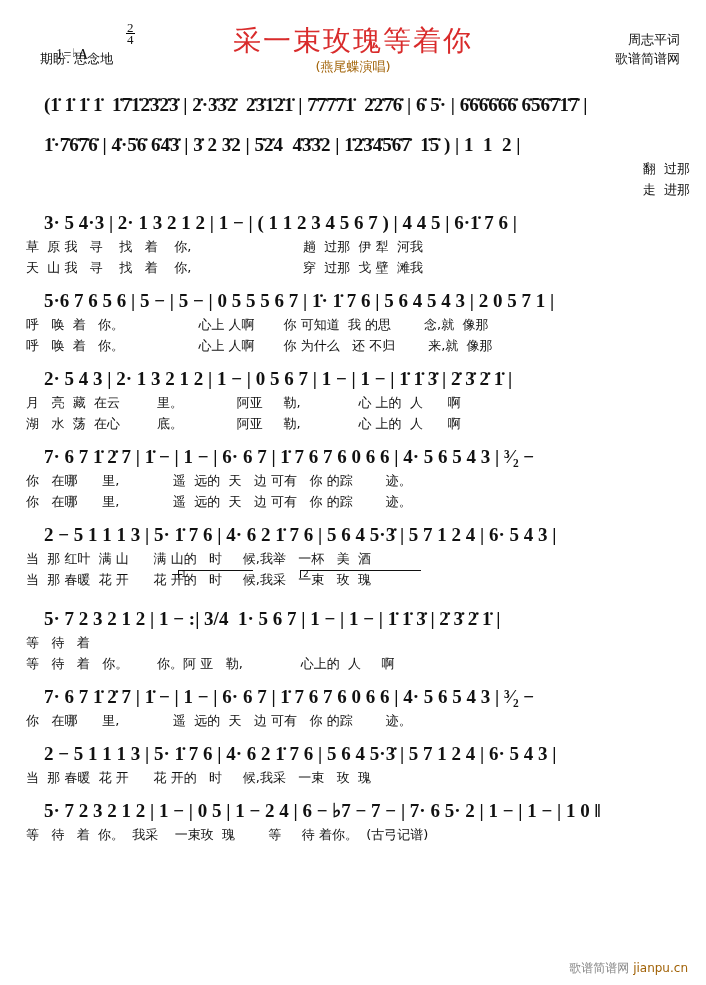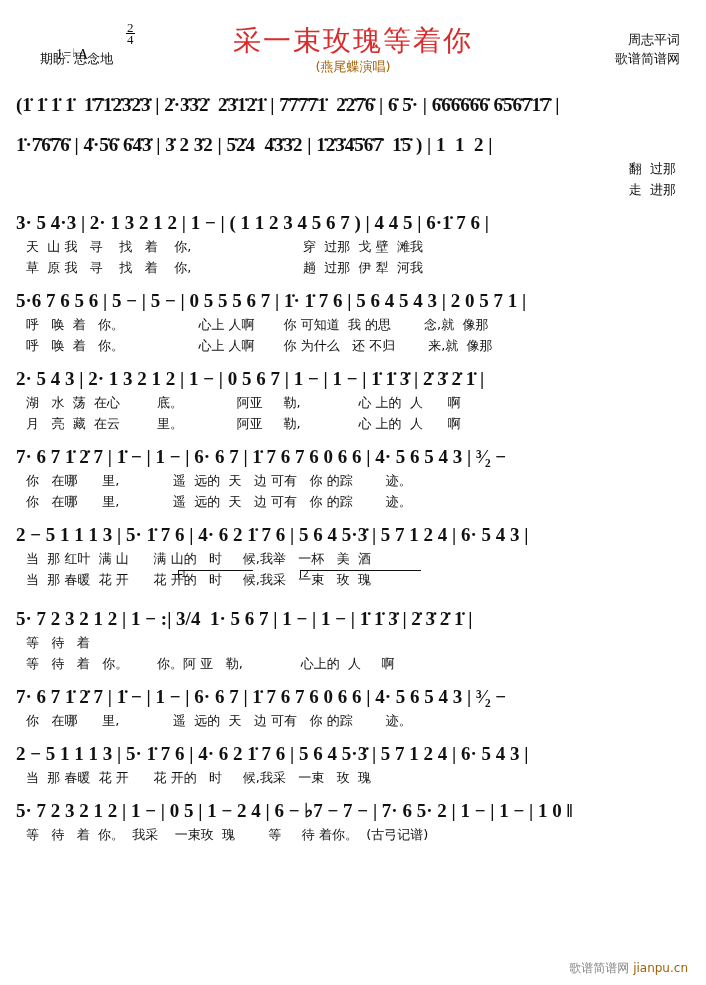--- a/index.html
+++ b/index.html
@@ -52,31 +52,32 @@
   .notes{
     position:relative;
     font-family:"Liberation Serif", serif;
     font-size:19px;
     font-weight:bold;
     letter-spacing:0px;
     white-space:pre;
     padding-left:16px;
     height:26px;
     line-height:26px;
+    margin-left:28px;
   }
   .lyric{
     position:relative;
     font-family:"DejaVu Sans", sans-serif;
     font-size:13px;
     white-space:pre;
     padding-left:26px;
     height:21px;
     line-height:21px;
   }
-  .lyric.right{text-align:right;padding-right:30px;}
+  .lyric.right{text-align:right;padding-right:16px;}
   .repeatbracket{
     position:absolute;
     border-left:1.4px solid #111;
     border-top:1.4px solid #111;
     height:7px;
     font-size:9px;
   }
   .repeatbracket span{position:absolute;left:2px;top:-2px;font-family:"DejaVu Sans",sans-serif;}
 
   .footer{
@@ -115,36 +116,36 @@
 
   <div class="system">
     <div class="notes">1̇·7̇6̇7̇6̇ | 4̇·5̇6̇ 6̇4̇3̇ | 3̇ 2 3̇2 | 5̇2̇4  4̇3̇3̇2 | 1̇2̇3̇4̇5̇6̇7̇  1̇5̇ ) | 1  1  2 |</div>
     <div class="lyric right">翻  过那</div>
     <div class="lyric right">走  进那</div>
     <div style="height:10px"></div>
   </div>
 
   <div class="system">
     <div class="notes">3· 5 4·3 | 2· 1 3 2 1 2 | 1 − | ( 1 1 2 3 4 5 6 7 ) | 4 4 5 | 6·1̇ 7 6 |</div>
+    <div class="lyric">草  原 我   寻    找   着    你,                           趟  过那  伊 犁  河我</div>
     <div class="lyric">天  山 我   寻    找   着    你,                           穿  过那  戈 壁  滩我</div>
-    <div class="lyric">草  原 我   寻    找   着    你,                           趟  过那  伊 犁  河我</div>
     <div style="height:10px"></div>
   </div>
 
   <div class="system">
     <div class="notes">5·6 7 6 5 6 | 5 − | 5 − | 0 5 5 5 6 7 | 1̇· 1̇ 7 6 | 5 6 4 5 4 3 | 2 0 5 7 1 |</div>
     <div class="lyric">呼   唤  着   你。                  心上 人啊       你 可知道  我 的思        念,就  像那</div>
     <div class="lyric">呼   唤  着   你。                  心上 人啊       你 为什么   还 不归        来,就  像那</div>
     <div style="height:10px"></div>
   </div>
 
   <div class="system">
     <div class="notes">2· 5 4 3 | 2· 1 3 2 1 2 | 1 − | 0 5 6 7 | 1 − | 1 − | 1̇ 1̇ 3̇ | 2̇ 3̇ 2̇ 1̇ |</div>
+    <div class="lyric">月   亮  藏  在云         里。             阿亚     勒,              心 上的  人      啊</div>
     <div class="lyric">湖   水  荡  在心         底。             阿亚     勒,              心 上的  人      啊</div>
-    <div class="lyric">月   亮  藏  在云         里。             阿亚     勒,              心 上的  人      啊</div>
     <div style="height:10px"></div>
   </div>
 
   <div class="system">
     <div class="notes">7· 6 7 1̇ 2̇ 7 | 1̇ − | 1 − | 6· 6 7 | 1̇ 7 6 7 6 0 6 6 | 4· 5 6 5 4 3 | ³⁄₂ −</div>
     <div class="lyric">你   在哪      里,             遥  远的  天   边 可有   你 的踪        迹。</div>
     <div class="lyric">你   在哪      里,             遥  远的  天   边 可有   你 的踪        迹。</div>
     <div style="height:10px"></div>
   </div>
 

